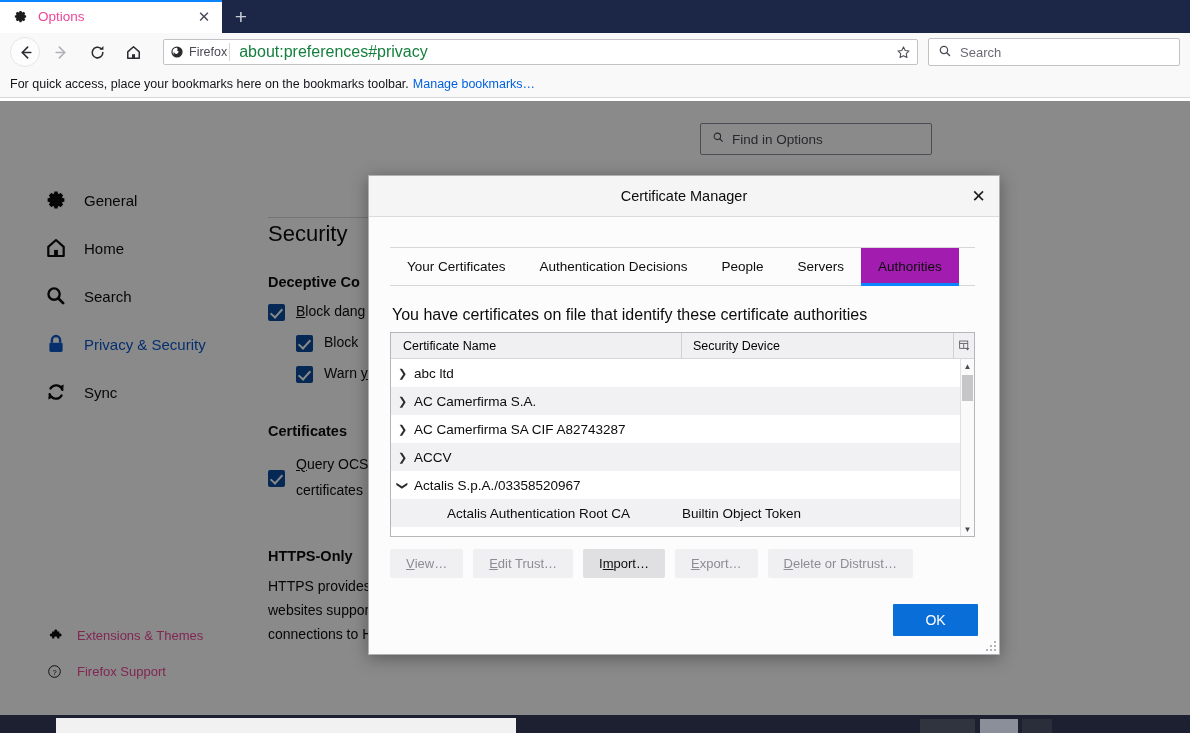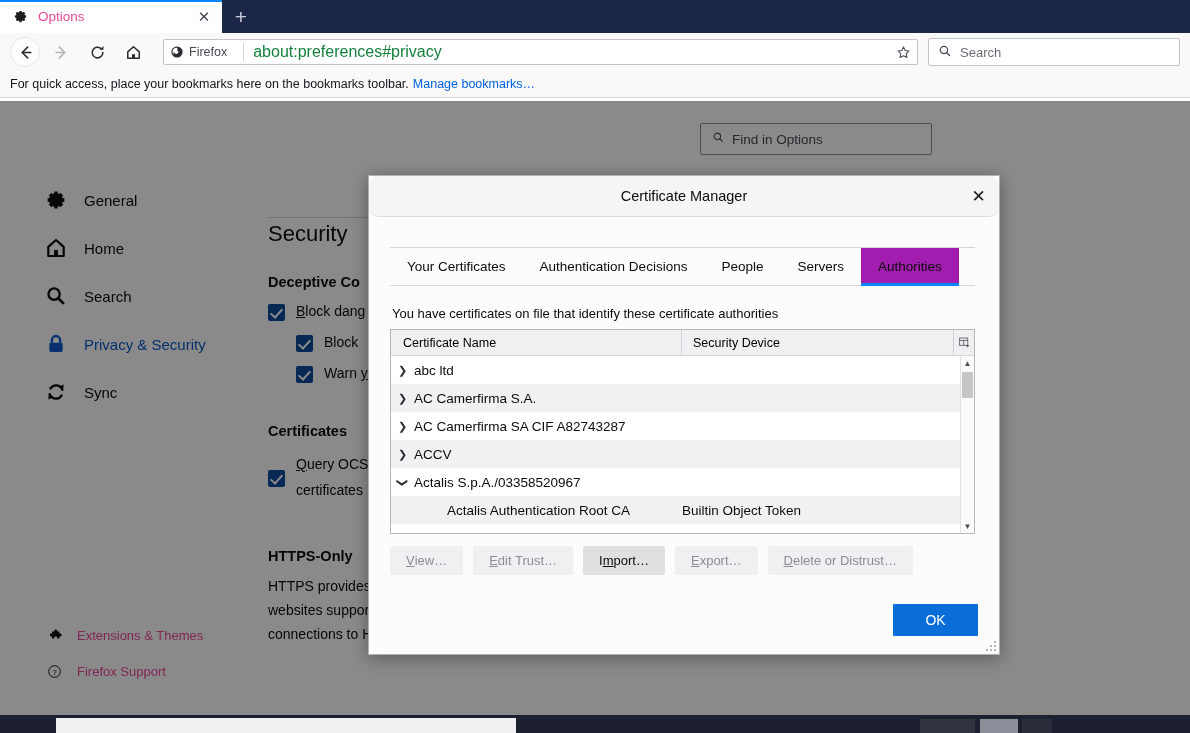--- a/index.html
+++ b/index.html
@@ -36,21 +36,21 @@
     height: 38px; background: #f9f9fa; display: flex; align-items: center;
     padding: 0 10px 0 4px; gap: 0px;
   }
   .navbtn { width: 36px; height: 30px; display: flex; align-items: center; justify-content: center; }
   .navbtn svg { display:block; }
   .backbtn { border: 1px solid #e6e6e8; border-radius: 50%; width: 30px; height: 30px; margin: 0 3px 0 6px; background:#fdfdfd;}
   .urlbar {
     flex: 1; height: 26px; background:#fff; border: 1px solid #c3c3c6; border-radius: 2px;
     display:flex; align-items:center; margin-left: 12px; padding-left: 6px;
   }
-  .brandchip { display:flex; align-items:center; gap:5px; padding-right:16px; border-right:1px solid #d5d5d8; height:18px; }
+  .brandchip { display:flex; align-items:center; gap:5px; padding-right:2px; border-right:1px solid #d5d5d8; height:18px; }
   .brandchip span { font-size:12.5px; color:#4a4a55; }
   .urltext { flex:1; font-size: 16px; color:#15803d; padding-left: 9px; white-space:nowrap; overflow:hidden;}
   .starbtn { width: 28px; display:flex; align-items:center; justify-content:center; }
   .searchbar {
     width: 252px; height: 28px; background:#fff; border: 1px solid #c3c3c6; border-radius: 2px;
     display:flex; align-items:center; margin-left: 10px; padding-left: 9px; gap: 8px;
   }
   .searchbar span { font-size: 13px; color: #6b6b75; }
 
   .bookmarkbar {
@@ -102,34 +102,34 @@
   #taskbar .tb-c { position:absolute; left:1022px; top:4px; width:30px; height:14px; background:#2a2e3a; }
 
   
   #dialog {
     position:absolute; left:368px; top:175px; width:632px; height:480px;
     background:#fcfcfc; box-shadow: 0 3px 16px rgba(0,0,0,0.35);
     border: 1px solid #b0b0b5; display:flex; flex-direction:column;
   }
   .dlg-title {
     height:41px; background:#f5f5f5; border-bottom:1px solid #dcdcdf;
-    display:flex; align-items:center; justify-content:center; position:relative;border-radius:10px;
+    display:flex; align-items:center; justify-content:center; position:relative;
   }
   .dlg-title .t { font-size:14.5px; color:#0c0c0d; }
   .dlg-close { position:absolute; right:6px; top:6px; width:29px; height:29px; display:flex; align-items:center; justify-content:center; font-size:17px; color:#1c1c1e;}
 
   .dlg-body { flex:1; padding: 30px 24px 0 21px; display:flex; flex-direction:column; }
 
   .tabs { display:flex; border-top:1px solid #d7d7db; border-bottom:1px solid #d7d7db; position:relative; }
   .tabs::before { content:""; position:absolute; left:0; right:0; top:-1px; height:1px; background:#d7d7db;}
   .tabitem { padding: 11px 17px 11px 17px; font-size:13.5px; color:#0c0c0d; position:relative; background:transparent;}
   .tabitem.sel { background:#a21caf; }
   .tabitem.sel::after { content:""; position:absolute; left:0; right:0; bottom:-1px; height:3px; background:#0a84ff;}
 
-  .desc { font-size:13px; color:#0c0c0d; margin:20px 0 8px 2px; }
+  .desc { font-size:16px; color:#0c0c0d; margin:20px 0 8px 2px; }
 
   .listbox { border:1px solid #b5b5ba; background:#fff; display:flex; flex-direction:column; height:205px; }
   .lhead { display:flex; background:#f0f0f2; border-bottom:1px solid #d7d7db; height:26px; align-items:center; font-size:12.5px; color:#000000;}
   .lhead .c1 { width:291px; padding-left:12px; border-right:1px solid #d0d0d4; height:100%; display:flex; align-items:center;}
   .lhead .c2 { flex:1; padding-left:11px; }
   .lhead .picker { width:21px; border-left:1px solid #d0d0d4; height:100%; display:flex; align-items:center; justify-content:center;}
 
   .lrows { flex:1; display:flex; position:relative; overflow:hidden; }
   .rowswrap { flex:1; }
   .lrow { height:28px; display:flex; align-items:center; font-size:13.5px; color:#0c0c0d; }

